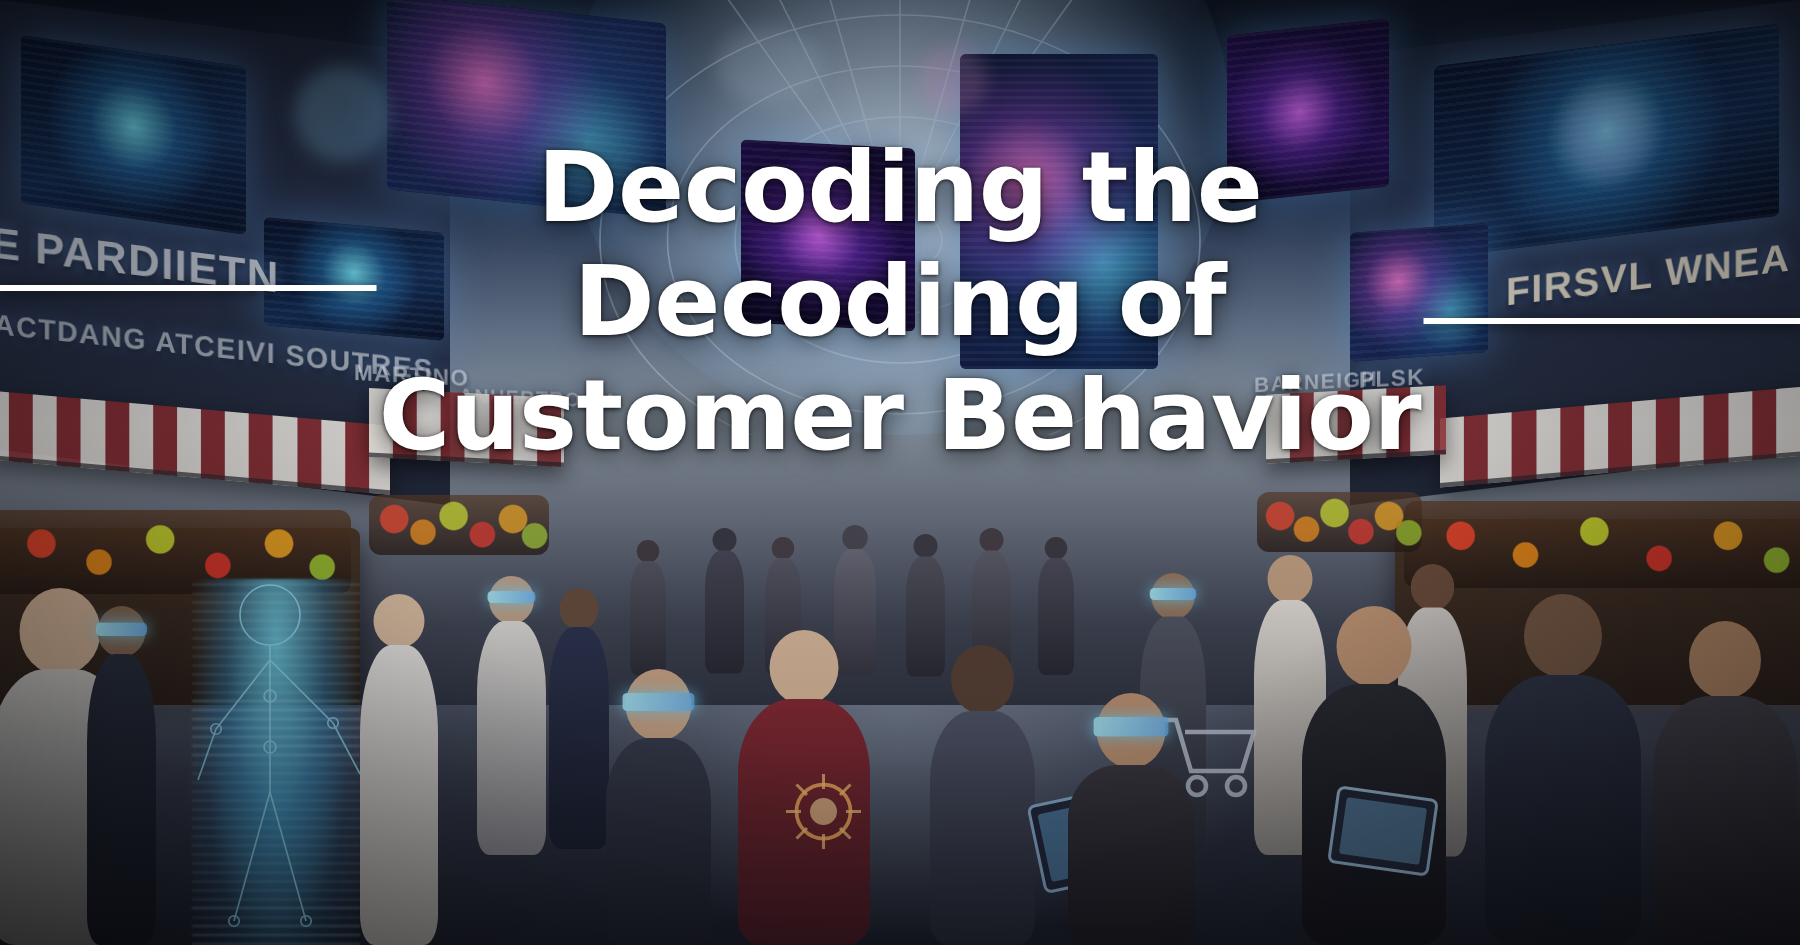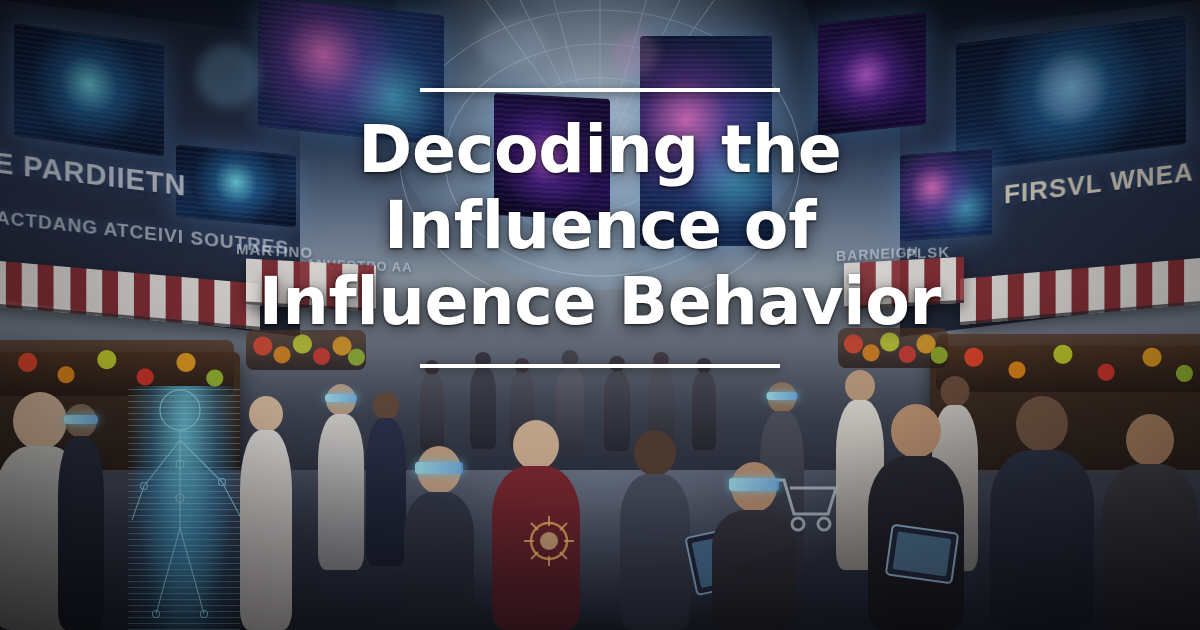--- a/index.html
+++ b/index.html
@@ -197,21 +197,20 @@
     position: absolute; inset: 0;
     background: linear-gradient(180deg, rgba(10,14,26,.18) 0%, rgba(10,14,26,.10) 45%, rgba(8,10,20,.30) 100%);
   }
 
   
 
   .title-wrap {
     position: absolute;
     left: 0; right: 0; top: 88px;
     display: flex;
-    flex-direction: column;
     align-items: center;
     z-index: 40;
     justify-content: flex-end;
   }
 
   .rule {
     width: 360px;
     height: 4px;
     background: #ffffff;
     box-shadow: 0 2px 8px rgba(0,0,0,.55);
@@ -457,19 +456,19 @@
   <div class="bokeh" style="left:1042px; top:60px; width:58px; height:58px; background:rgba(180,160,255,.26);"></div>
   <div class="bokeh" style="left:478px; top:18px; width:70px; height:52px; background:rgba(210,230,255,.22);"></div>
 
   <div class="layer dim"></div>
   <div class="layer vignette"></div>
 
   <div class="title-wrap">
     <div class="rule top"></div>
     <div class="headline">
       <div>Decoding the</div>
-      <div>Influence of</div>
-      <div>Influence Behavior</div>
+      <div>Decoding of</div>
+      <div>Customer Behavior</div>
     </div>
     <div class="rule bottom"></div>
   </div>
 
 </div>
 
 </body></html>

